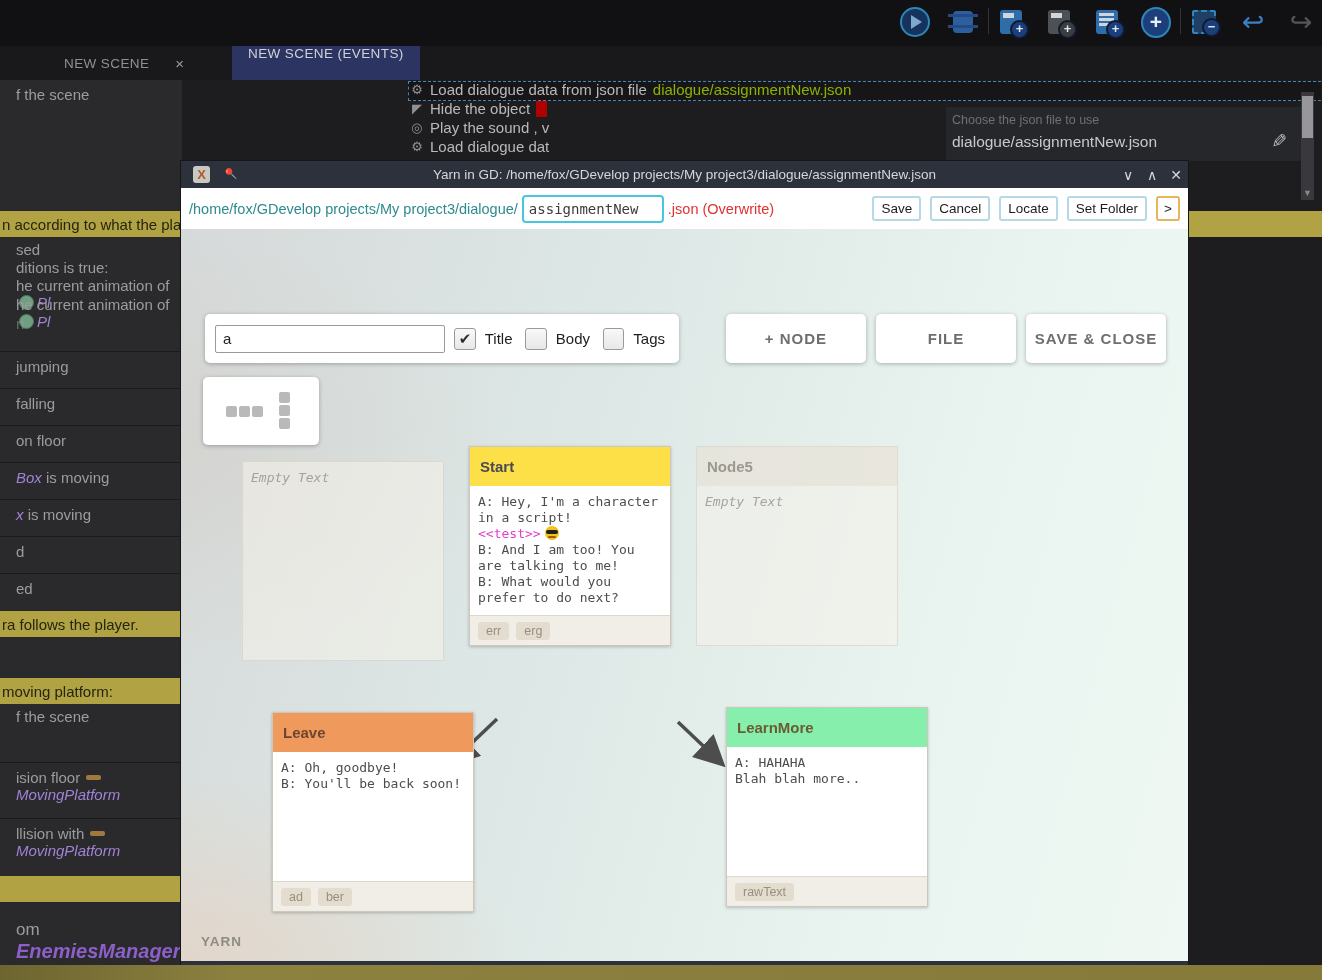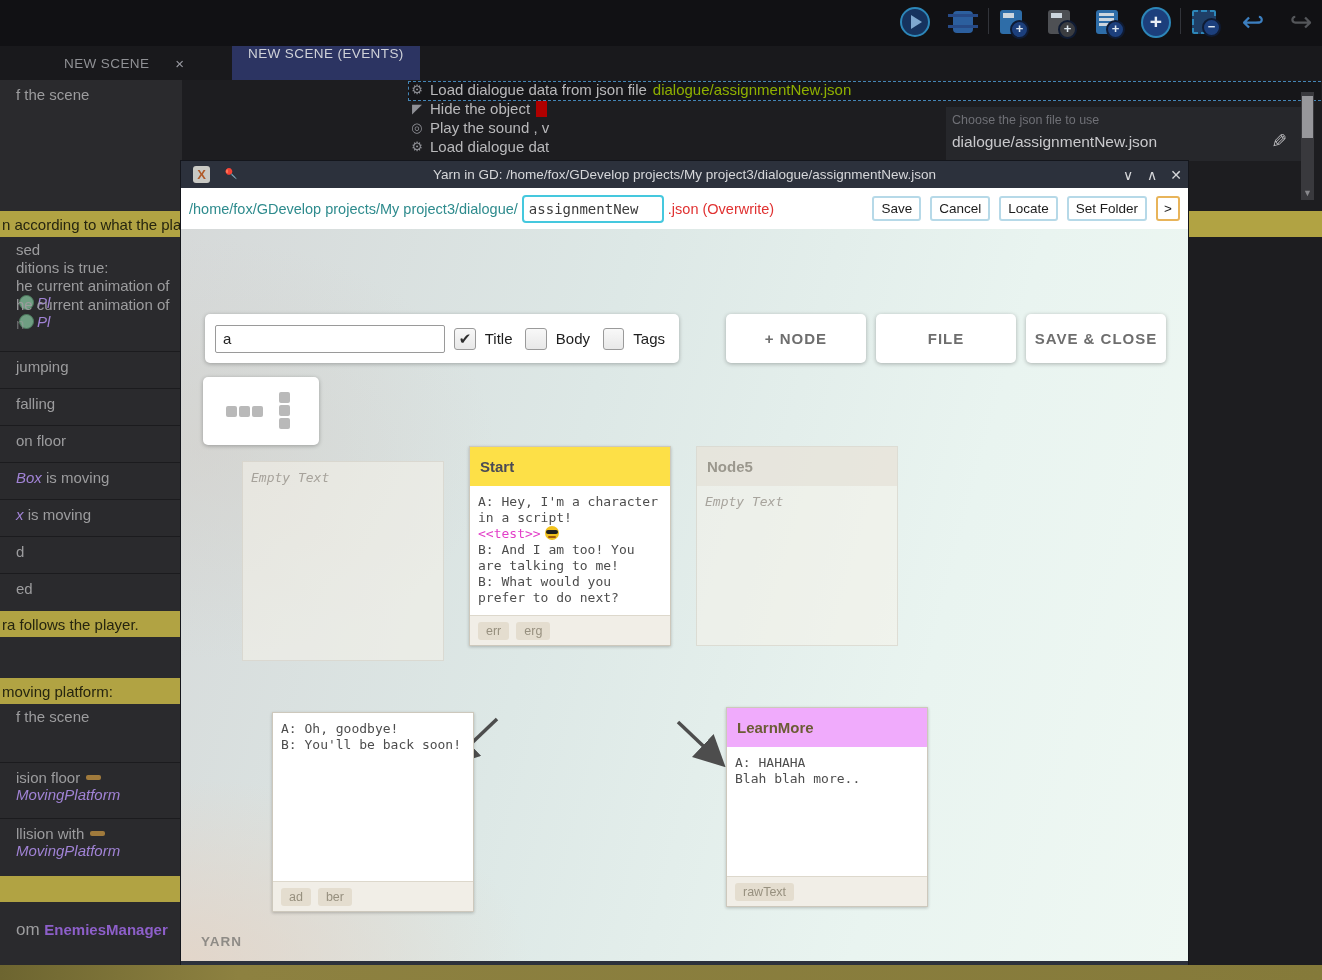--- a/index.html
+++ b/index.html
@@ -32,21 +32,21 @@
   .tab{position:absolute;top:0;height:34px;display:flex;align-items:center;gap:26px;padding:0 16px;font-size:13.5px;letter-spacing:.4px;color:#8f9094;cursor:pointer;}
   .tab.active{background:#2c3462;color:#cfd1d8;flex-direction:column;}
   .tabx{font-size:15px;color:#9a9ba2;cursor:pointer;}
   
   #events{left:0;top:80px;width:1322px;height:885px;background:#1d1d20;}
   #leftcol{left:0;top:0;width:182px;height:885px;background:#2a2a2d;}
   .lrow{position:absolute;left:0;width:182px;color:#9c9c9e;font-size:15px;padding-left:16px;box-sizing:border-box;}
   .lrow.sep{border-top:1px solid #1b1b1e;padding-top:6px;height:37px;}
   .yellowrow{position:absolute;background:#b1a343;color:#26250f;font-size:15px;display:flex;align-items:center;padding-left:2px;box-sizing:border-box;}
   .objtxt{color:#a183d6;font-style:italic;}
-  .bigobj{color:#8d5fc9;font-weight:bold;font-size:15px;}
+  .bigobj{color:#8d5fc9;font-style:italic;font-weight:bold;font-size:20px;}
   .picon{display:inline-block;width:13px;height:13px;border-radius:50%;background:#6f9e82;border:1px solid #4c7a5e;vertical-align:-2px;margin:0 3px;}
   .dashicon{display:inline-block;width:15px;height:5px;border-radius:2px;background:#a07a3c;vertical-align:3px;margin:0 4px 0 6px;}
   
   #rightcol{left:408px;top:0px;width:914px;height:120px;}
   .selrow{position:absolute;left:0;top:1px;width:912px;height:18px;border-top:1px dashed #4585b5;border-bottom:1px dashed #4585b5;border-left:1px dashed #4585b5;background:#161619;}
   .erow{position:absolute;left:2px;color:#b9b9bb;font-size:15px;white-space:nowrap;display:flex;align-items:center;gap:6px;}
   .eicon{color:#8f9096;font-size:13px;width:14px;text-align:center;}
   .greenlink{color:#8fb000;}
   .redblock{display:inline-block;width:11px;height:16px;background:#b00000;}
   #inlinepanel{left:538px;top:27px;width:355px;height:54px;background:#26272b;}
@@ -302,32 +302,33 @@
           <span class="tagchip">erg</span>
         </div>
       </div>
 
       <div class="node faded" style="left:515px;top:217px">
         <div class="nhead">Node5</div>
         <div class="nbody">Empty Text</div>
       </div>
 
       <div class="node" style="left:91px;top:483px">
+        <div class="nhead" style="background:#f0995c;color:#6e4530">Leave</div>
         <div class="nbody">
           <span>A: Oh, goodbye!</span><br>
           <span>B: You'll be back soon!</span>
         </div>
         <div class="nfoot">
           <span class="tagchip">ad</span>
           <span class="tagchip">ber</span>
         </div>
       </div>
 
       <div class="node" style="left:545px;top:478px">
-        <div class="nhead" style="background:#f0abfc;color:#6b5c35">LearnMore</div>
+        <div class="nhead" style="background:#86efac;color:#6b5c35">LearnMore</div>
         <div class="nbody">
           <span>A: HAHAHA</span><br>
           <span>Blah blah more..</span>
         </div>
         <div class="nfoot">
           <span class="tagchip">rawText</span>
         </div>
       </div>
 
       <div id="yarnlabel" class="abs">YARN</div>

